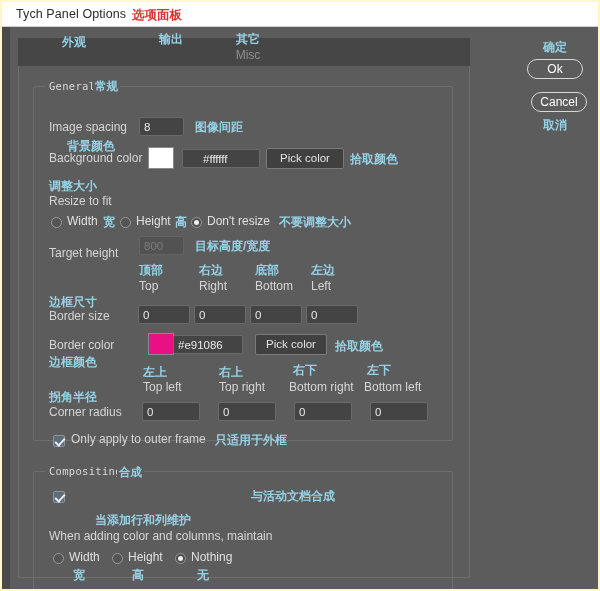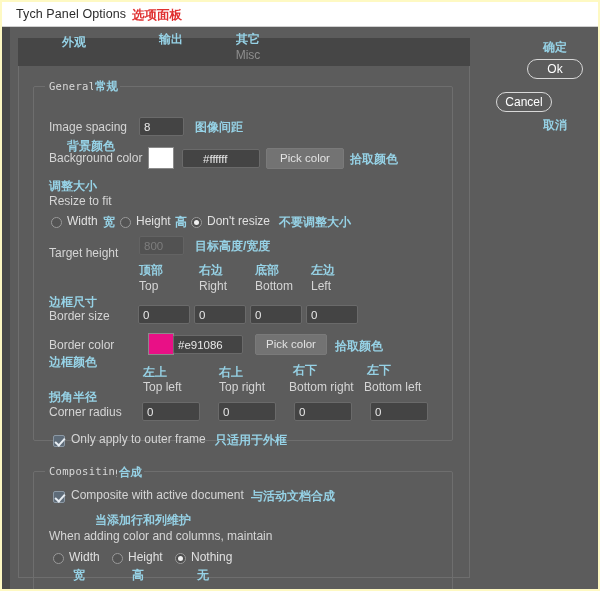--- a/index.html
+++ b/index.html
@@ -110,21 +110,21 @@
     border-radius: 2px;
     color: #e8e8e8;
     font-size: 11.5px;
     font-family: "Liberation Sans", sans-serif;
     padding: 0 4px;
     line-height: 17px;
   }
   .inp.disabled { color: #7d7d7d; border-color: #636363; background: #525252; }
   .btn {
     position: absolute;
-    background: #737373;
+    background: #404040;
     border: 1px solid #7a7a7a;
     border-radius: 2px;
     color: #e2e2e2;
     font-size: 11.5px;
     text-align: center;
     cursor: pointer;
   }
   .swatch {
     position: absolute;
     border: 1px solid #8a8a8a;
@@ -284,21 +284,20 @@
 
       <div class="checkbox" style="left:34px; top:369px;"></div>
       <div class="lbl" style="left:52px; top:366px;">Only apply to outer frame</div>
       <div class="cn" style="left:196px; top:366px;">只适用于外框</div>
 
       <div class="group" style="left:14px; top:405px; width:420px; height:125px;"></div>
       <div class="group-title" style="left:26px; top:399px;">Compositing</div>
       <div class="group-title-cn" style="left:98px; top:399px;">合成</div>
 
       <div class="checkbox" style="left:34px; top:425px;"></div>
-      <div class="lbl" style="left:52px; top:422px;">Composite with active document</div>
       <div class="cn" style="left:232px; top:422px;">与活动文档合成</div>
 
       <div class="cn" style="left:76px; top:446px;">当添加行和列维护</div>
       <div class="lbl" style="left:30px; top:463px;">When adding color and columns, maintain</div>
 
       <div class="radio" style="left:34px; top:487px;"></div>
       <div class="rlabel" style="left:50px; top:484px;">Width</div>
       <div class="cn" style="left:54px; top:501px;">宽</div>
 
       <div class="radio" style="left:93px; top:487px;"></div>
@@ -308,19 +307,19 @@
       <div class="radio on" style="left:156px; top:487px;"></div>
       <div class="rlabel" style="left:172px; top:484px;">Nothing</div>
       <div class="cn" style="left:178px; top:501px;">无</div>
 
     </div>
 
     <div class="side-cn" style="left:525px; top:12px;">确定</div>
     <div class="side-btn" style="left:525px; top:32px;">
       <span>Ok</span>
     </div>
-    <div class="side-btn" style="left:494px; top:65px;">
+    <div class="side-btn" style="left:529px; top:65px;">
       <span>Cancel</span>
     </div>
     <div class="side-cn" style="left:525px; top:90px;">取消</div>
 
   </div>
 </div>
 
 </body></html>

